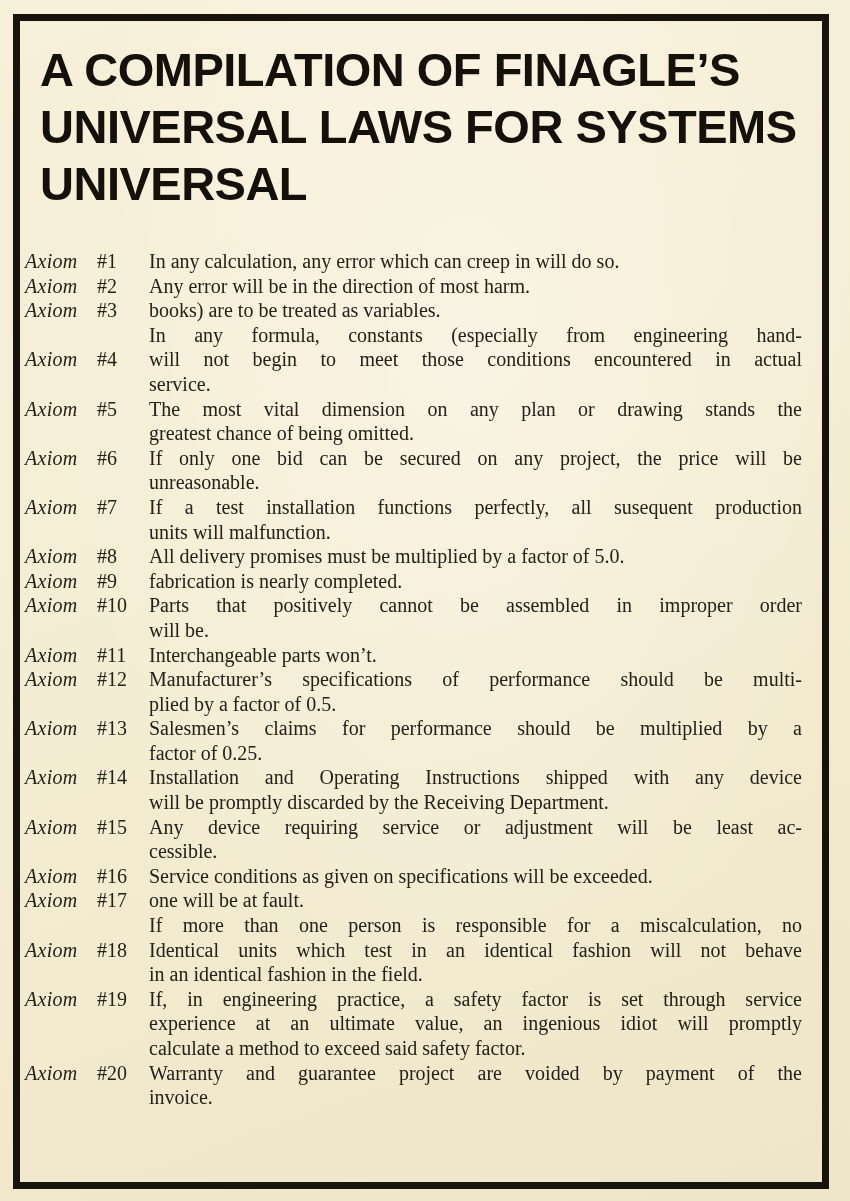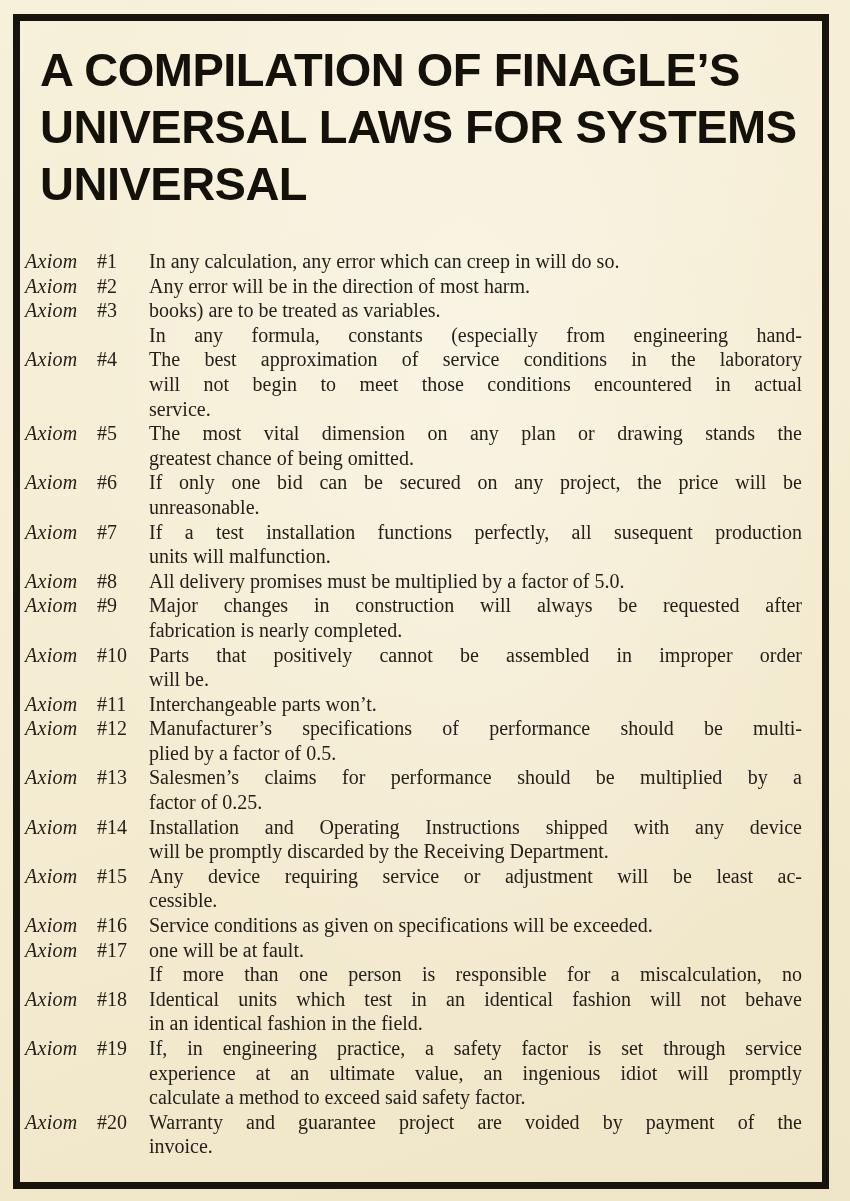--- a/index.html
+++ b/index.html
@@ -98,21 +98,20 @@
     <div class="ax-text">
             <div class="txt-line last">books) are to be treated as variables.</div>
             <div class="txt-line jline">In any formula, constants (especially from engineering hand-</div>
           </div>
   </div>
 
   <div class="axiom-row">
     <span class="ax-label">Axiom</span>
     <span class="ax-num">#4</span>
     <div class="ax-text">
-            <div class="txt-line jline">The best approximation of service conditions in the laboratory</div>
             <div class="txt-line jline">will not begin to meet those conditions encountered in actual</div>
             <div class="txt-line last">service.</div>
           </div>
   </div>
 
   <div class="axiom-row">
     <span class="ax-label">Axiom</span>
     <span class="ax-num">#5</span>
     <div class="ax-text">
             <div class="txt-line jline">The most vital dimension on any plan or drawing stands the</div>
@@ -143,21 +142,20 @@
     <span class="ax-num">#8</span>
     <div class="ax-text">
             <div class="txt-line last">All delivery promises must be multiplied by a factor of 5.0.</div>
           </div>
   </div>
 
   <div class="axiom-row">
     <span class="ax-label">Axiom</span>
     <span class="ax-num">#9</span>
     <div class="ax-text">
-            <div class="txt-line jline">Major changes in construction will always be requested after</div>
             <div class="txt-line last">fabrication is nearly completed.</div>
           </div>
   </div>
 
   <div class="axiom-row">
     <span class="ax-label">Axiom</span>
     <span class="ax-num">#10</span>
     <div class="ax-text">
             <div class="txt-line jline">Parts that positively cannot be assembled in improper order</div>
             <div class="txt-line last">will be.</div>

